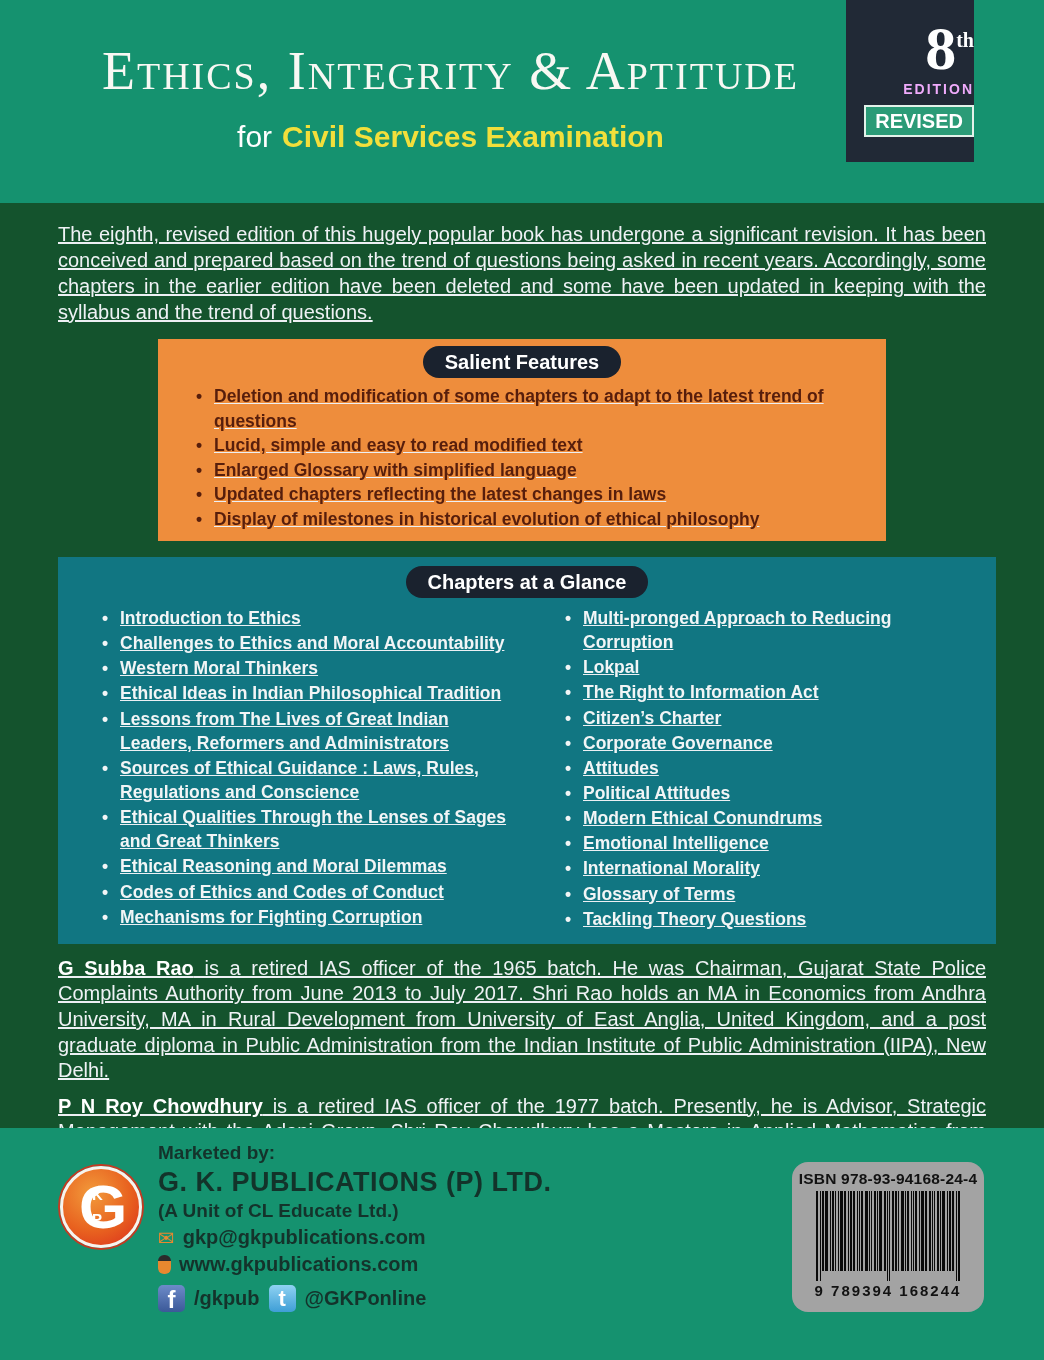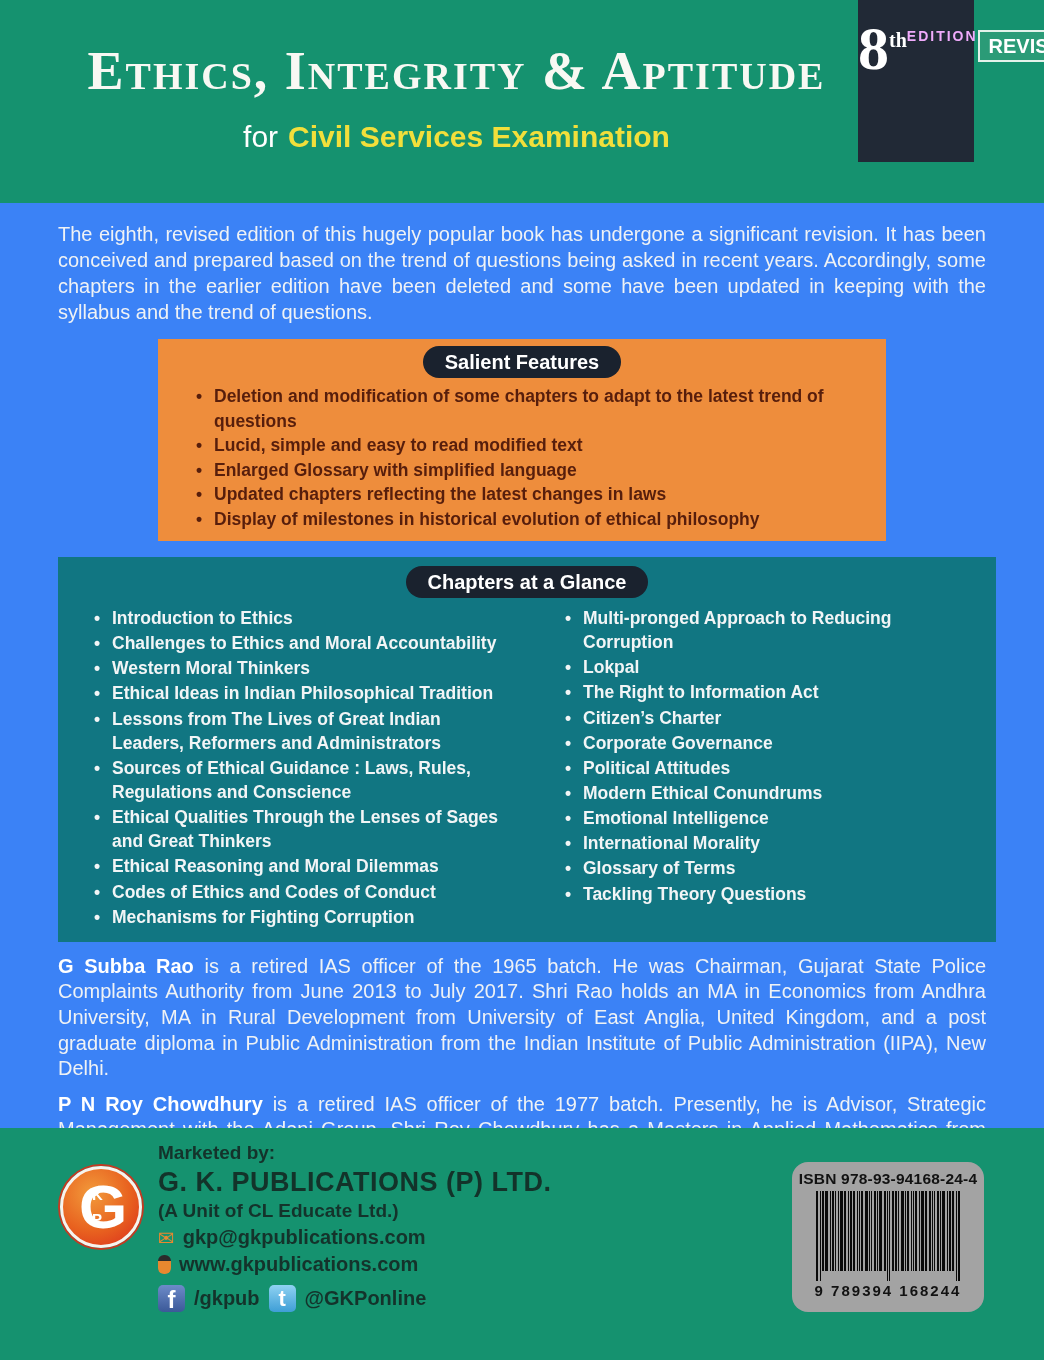--- a/index.html
+++ b/index.html
@@ -9,51 +9,51 @@
     font-family:"Liberation Sans","DejaVu Sans",sans-serif;
     background:#1C232F;
   }
   .page { width:1044px; height:1360px; overflow:hidden; display:flex; flex-direction:column; }
 
   
   .header { height:203px; background:#15926F; display:flex; flex-shrink:0; }
   .header-main { flex:1; display:flex; flex-direction:column; align-items:center; justify-content:center; padding-left:55px; gap:16px; }
   .title {
     margin:0; font-family:"Liberation Serif","DejaVu Serif",serif;
-    font-variant:small-caps; font-weight:700; font-size:54px; line-height:1;
+    font-variant:small-caps; font-weight:400; font-size:54px; line-height:1;
     color:#F8F8F3; letter-spacing:2px; white-space:nowrap;
   }
   .subtitle { margin:8px; font-size:30px; line-height:1; white-space:nowrap;text-align:center; }
   .sub-for { color:#FFFFFF; font-weight:400; margin-right:10px; }
   .sub-main { color:#F2DF3B; font-weight:700; }
 
   .edition-badge {
-    width:116px; height:162px; background:#212936; margin-right:70px; flex-shrink:0;
-    display:flex; flex-direction:row; align-items:flex-start; padding-top:22px; text-align:center;
+    width:128px; height:162px; background:#212936; margin-right:70px; flex-shrink:0;
+    display:flex; flex-direction:column; align-items:flex-end; padding-top:22px; text-align:center;
   }
   .edition-number { color:#FFFFFF; font-family:"Liberation Serif","DejaVu Serif",serif; font-size:62px; font-weight:700; line-height:0.85; }
   .edition-number sup { font-size:20px; font-weight:700; vertical-align:super; }
   .edition-label { color:#f0abfc; font-size:14px; font-weight:700; letter-spacing:2px; margin-top:6px; }
   .revised-box { margin-top:8px; background:#2B9B77; border:2px solid #E3F2EA; color:#FFFFFF; font-size:20px; font-weight:700; padding:2px 9px; line-height:1.2; }
 
   
-  .main { height:925px; overflow:hidden; background:#3b82f6; padding:18px 58px 0; color:#EDF0F4; flex-shrink:0; }
+  .main { height:925px; overflow:hidden; background:#14532d; padding:18px 58px 0; color:#EDF0F4; flex-shrink:0;text-decoration:underline; }
   .intro { margin:0; font-size:20px; line-height:1.3; text-align:justify; font-weight:500; color:#EFF2F5; }
 
   .pill {
     display:inline-block; background:#1A222E; color:#FFFFFF; border-radius:22px;
     padding:4px 22px; font-size:20px; font-weight:700; line-height:1.2;
   }
 
   .features-box { width:728px; margin:14px auto 16px; background:#EE8D3C; padding:7px 26px 10px; text-align:center; }
   .features-list { list-style:none; margin:6px 0 0; padding:0 0 0 4px; text-align:left; color:#571E0C; font-size:17.5px; font-weight:700; line-height:1.4; }
   .bullet-item { position:relative; padding-left:26px; }
   .bullet-item::before { content:"\2022"; position:absolute; left:8px; }
 
-  .chapters-box { width:938px; margin:14px auto 0; background:#117682; padding:9px 12px 12px; text-align:center; }
+  .chapters-box { width:938px; margin:14px auto 0; background:#117682; padding:9px 20px 12px; text-align:center; }
   .chapters-columns { display:flex; gap:28px; margin-top:8px; text-align:left; }
   .chapters-columns ul { flex:1; list-style:none; margin:0; padding:0 0 0 16px; color:#F2F5F6; font-size:17.5px; font-weight:600; line-height:1.38; }
   .chapters-columns .bullet-item { margin-bottom:1px; }
 
   .bios { margin-top:12px; }
   .bio { margin:0 0 10px; font-size:20px; line-height:1.28; text-align:justify; color:#EFF2F5; }
   .bio b { font-weight:700; color:#FFFFFF; }
 
   
   .footer { height:232px; background:#15926F; display:flex; padding:14px 60px 0; color:#14332B; flex-shrink:0; }
@@ -136,20 +136,21 @@
             <li class="bullet-item">Ethical Reasoning and Moral Dilemmas</li>
             <li class="bullet-item">Codes of Ethics and Codes of Conduct</li>
             <li class="bullet-item">Mechanisms for Fighting Corruption</li>
           </ul>
         <ul>
             <li class="bullet-item">Multi-pronged Approach to Reducing Corruption</li>
             <li class="bullet-item">Lokpal</li>
             <li class="bullet-item">The Right to Information Act</li>
             <li class="bullet-item">Citizen’s Charter</li>
             <li class="bullet-item">Corporate Governance</li>
+            <li class="bullet-item">Attitudes</li>
             <li class="bullet-item">Political Attitudes</li>
             <li class="bullet-item">Modern Ethical Conundrums</li>
             <li class="bullet-item">Emotional Intelligence</li>
             <li class="bullet-item">International Morality</li>
             <li class="bullet-item">Glossary of Terms</li>
             <li class="bullet-item">Tackling Theory Questions</li>
           </ul>
       </div>
     </section>
 

